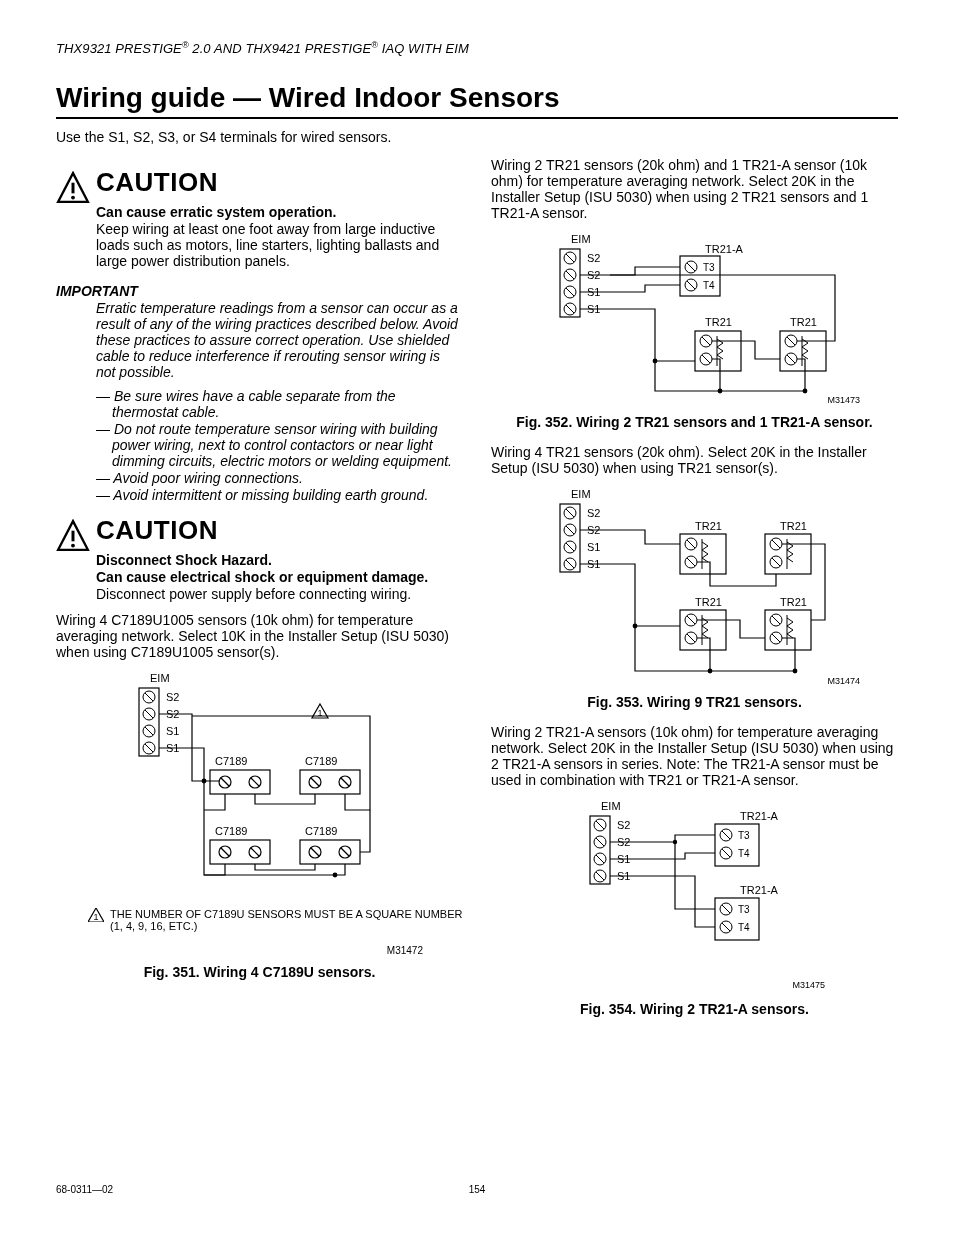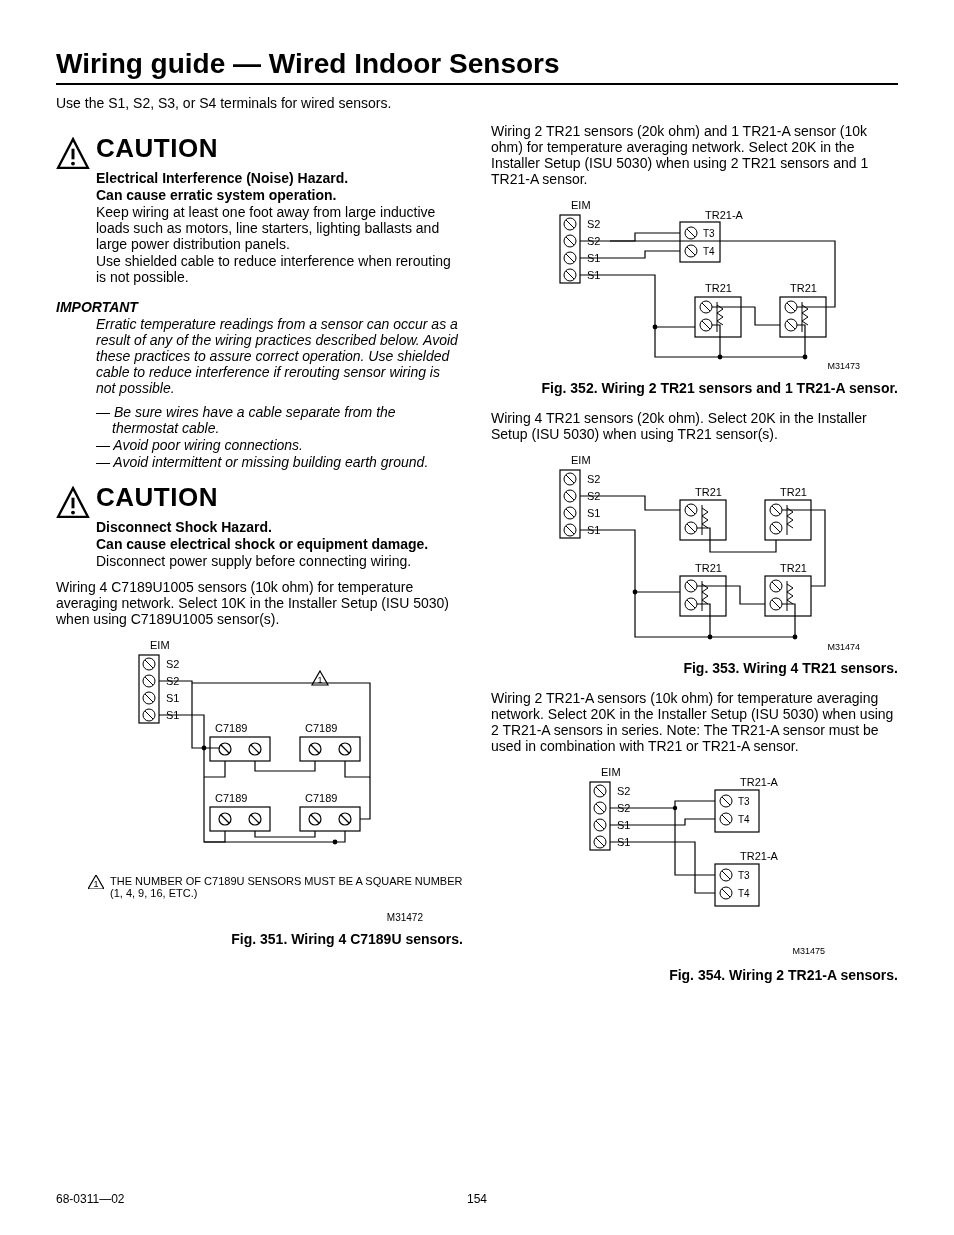--- a/index.html
+++ b/index.html
@@ -59,70 +59,72 @@
   .important-body p { margin:1px 0; }
   ul.dashlist { list-style:none; padding:0; margin:8px 0 0 0; }
   ul.dashlist li {
     font-style: italic;
     padding-left: 56px;
     text-indent: -16px;
     margin: 1px 0;
   }
   .para { margin: 10px 0; }
   .fig-caption {
-    text-align: right; font-weight: bold;
+    text-align: center; font-weight: bold;
     margin: 8px 0 14px 0;
   }
   .fig-svg { display:block; margin: 8px auto 0 auto; }
   .footnote-row { display:flex; align-items:flex-start; gap:6px; margin-top:8px; margin-left:32px; font-size:11px; }
   .footnote-row .tri { flex:0 0 auto; }
   .mnum { text-align:right; font-size:10px; margin-top:2px; }
   .footer {
     position:absolute;
-    bottom: 29px; left:56px; right:56px;
+    bottom: 40px; left:56px; right:56px;
     display:flex; justify-content:space-between;
-    font-size: 12px;
+    font-size: 10px;
     text-align: right;
   }
   .footer .pn { position:absolute; left:50%; transform:translateX(-50%); }
 </style>
 </head>
 <body>
 
 <div class="page">
 
+  <div class="running-header">
+    <span>THX9321 PRESTIGE</span><sup>®</sup><span> 2.0 AND THX9421 PRESTIGE</span><sup>®</sup><span> IAQ WITH EIM</span>
+  </div>
 
   <div class="section-title">Wiring guide — Wired Indoor Sensors</div>
   <div>Use the S1, S2, S3, or S4 terminals for wired sensors.</div>
 
   <div class="columns">
 
     <div class="col">
 
       <div class="caution-block">
         <svg class="caution-icon" viewBox="0 0 32 32">
           <polygon points="16,2 30,29 2,29" fill="none" stroke="#000" stroke-width="2.2"></polygon>
           <line x1="16" y1="11" x2="16" y2="21" stroke="#000" stroke-width="2.8"></line>
           <circle cx="16" cy="25" r="1.8" fill="#000"></circle>
         </svg>
         <div class="caution-heading">Caution</div>
       </div>
       <div class="caution-body">
-        <p class="label-bold">Electrical Interference (Noise) Hazard.</p>
         <p class="label-bold">Can cause erratic system operation.</p>
         <p>Keep wiring at least one foot away from large inductive loads such as motors, line starters, lighting ballasts and large power distribution panels.</p>
-        <p>Use shielded cable to reduce interference when rerouting is not possible.</p>
       </div>
 
       <div class="important-head">IMPORTANT</div>
       <div class="important-body">
         <p>Erratic temperature readings from a sensor can occur as a result of any of the wiring practices described below. Avoid these practices to assure correct operation. Use shielded cable to reduce interference if rerouting sensor wiring is not possible.</p>
       </div>
       <ul class="dashlist">
         <li>— Be sure wires have a cable separate from the thermostat cable.</li>
+        <li>— Do not route temperature sensor wiring with building power wiring, next to control contactors or near light dimming circuits, electric motors or welding equipment.</li>
         <li>— Avoid poor wiring connections.</li>
         <li>— Avoid intermittent or missing building earth ground.</li>
       </ul>
 
       <div class="caution-block" style="margin-top:14px;">
         <svg class="caution-icon" viewBox="0 0 32 32">
           <polygon points="16,2 30,29 2,29" fill="none" stroke="#000" stroke-width="2.2"></polygon>
           <line x1="16" y1="11" x2="16" y2="21" stroke="#000" stroke-width="2.8"></line>
           <circle cx="16" cy="25" r="1.8" fill="#000"></circle>
         </svg>
@@ -342,21 +344,21 @@
         <circle cx="195" cy="185" r="2.4" fill="#000"></circle>
         <circle cx="280" cy="185" r="2.4" fill="#000"></circle>
         <path d="M182,76 H195 V100 H261 V88" fill="none" stroke="#000" stroke-width="1.2"></path>
         <path d="M267,58 H310 V134 H296" fill="none" stroke="#000" stroke-width="1.2"></path>
         <path d="M120,140 H165" fill="none" stroke="#000" stroke-width="1.2"></path>
         <path d="M182,152 H195 V185" fill="none" stroke="#000" stroke-width="1.2"></path>
         <path d="M267,152 H280 V185" fill="none" stroke="#000" stroke-width="1.2"></path>
         <path d="M182,134 H225 V152 H250" fill="none" stroke="#000" stroke-width="1.2"></path>
         <text x="345" y="198" font-size="9" text-anchor="end">M31474</text>
       </svg>
-      <div class="fig-caption">Fig. 353. Wiring 4 TR21 sensors.</div>
+      <div class="fig-caption">Fig. 353. Wiring 9 TR21 sensors.</div>
 
       <div class="para">Wiring 2 TR21-A sensors (10k ohm) for temperature averaging network. Select 20K in the Installer Setup (ISU 5030) when using 2 TR21-A sensors in series. Note: The TR21-A sensor must be used in combination with TR21 or TR21-A sensor.</div>
 
       <svg class="fig-svg" width="300" height="195" viewBox="0 0 300 195">
         <text x="56" y="12" font-size="11">EIM</text>
         <rect x="45" y="18" width="20" height="68" fill="none" stroke="#000" stroke-width="1.2"></rect>
         <g stroke="#000" stroke-width="1" fill="none">
           <circle cx="55" cy="27" r="6"></circle>
             <line x1="51" y1="23" x2="59" y2="31"></line>
           <circle cx="55" cy="44" r="6"></circle>

